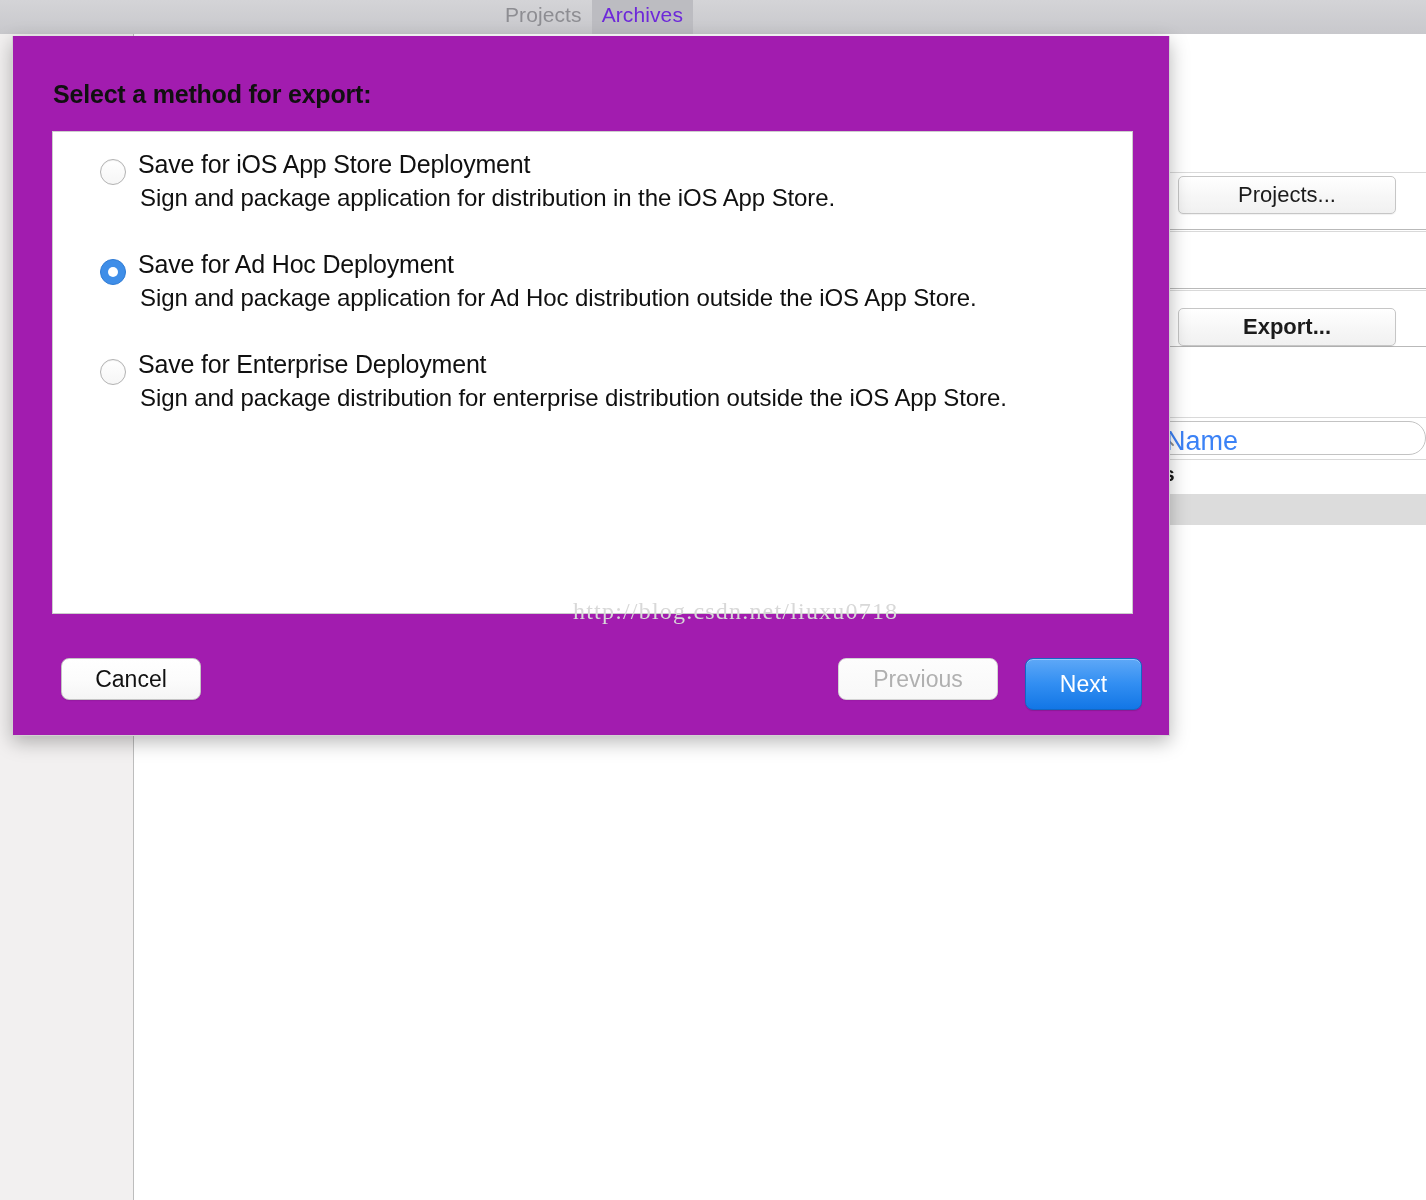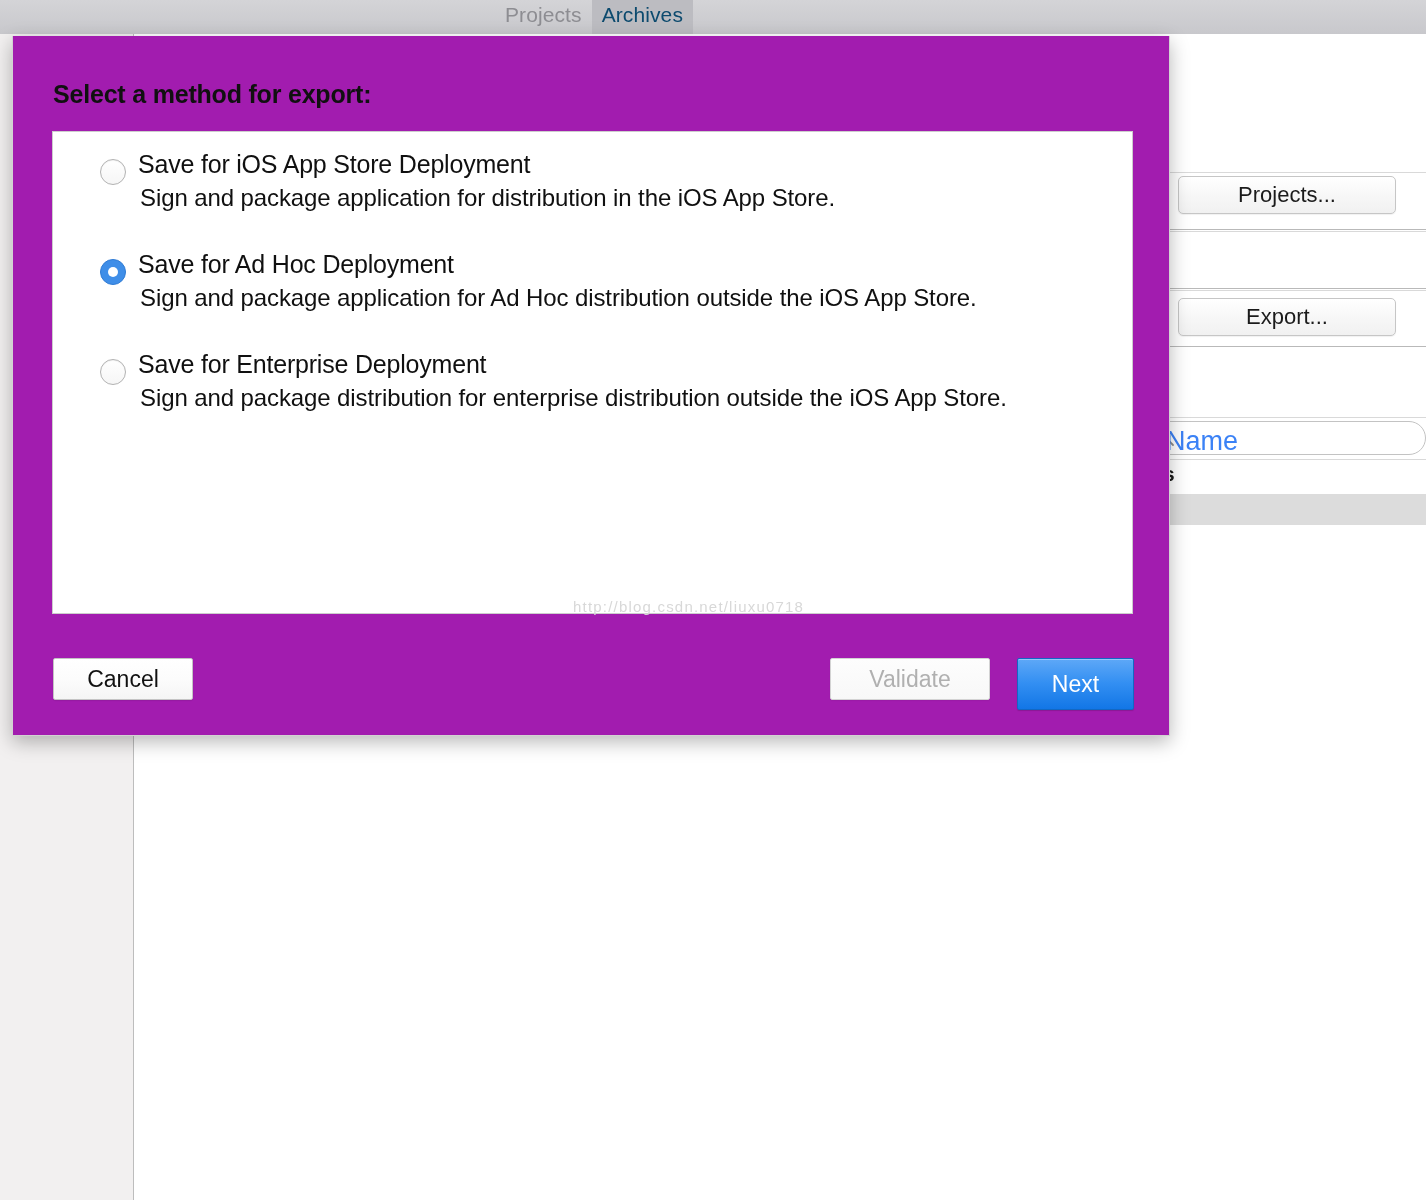--- a/index.html
+++ b/index.html
@@ -36,21 +36,21 @@
   }
   .tab {
     font-size: 21px;
     color: #8d8d92;
     padding: 2px 10px 6px 10px;
     line-height: 26px;
     letter-spacing: 0.1px;
   }
   .tab.selected {
     background: #bcbcc1;
-    color: #0c4a6e;
+    color: #6d28d9;
   }
 
   .app-sidebar {
     position: absolute;
     left: 0; top: 34px;
     width: 133px; height: 1166px;
     background: #f2f0f0;
     border-right: 1px solid #bdbdbd;
   }
   .app-content {
@@ -213,36 +213,37 @@
     font-size: 24px;
     color: #101010;
     white-space: nowrap;
     letter-spacing: -0.1px;
   }
 
   .watermark {
     position: absolute;
     left: 560px;
     top: 562px;
-    font-family: Liberation Sans, sans-serif;
-    font-size: 15px;
+    font-family: Liberation Serif, serif;
+    font-size: 24px;
     color: #d8d8d8;
     letter-spacing: 1.2px;
     white-space: nowrap;
   }
 
   
   .btn {
     position: absolute;
     box-sizing: border-box;
     display: flex;
     align-items: center;
     justify-content: center;
-    border-radius: 2px;
+    border-radius: 8px;
     font-size: 23px;
+    margin-left: 8px;
   }
   .btn-cancel {
     left: 40px;
     top: 622px;
     width: 140px;
     height: 42px;
     background: linear-gradient(to bottom, #ffffff 0%, #fcfcfc 50%, #f5f5f5 100%);
     border: 1px solid #c4c4c4;
     box-shadow: 0 1px 1px rgba(0,0,0,0.08);
     color: #111111;
@@ -286,21 +287,21 @@
   <div class="bg-rule" style="top:172px;"></div>
   <div class="bg-rule strong" style="top:229px;"></div>
   <div class="bg-rule" style="top:231px;"></div>
   <div class="bg-rule strong" style="top:288px;"></div>
   <div class="bg-rule" style="top:290px;"></div>
   <div class="bg-rule strong" style="top:346px;"></div>
   <div class="bg-rule" style="top:417px;"></div>
   <div class="bg-rule" style="top:459px;"></div>
 
   <div class="side-btn" style="top:176px;">Projects...</div>
-  <div class="side-btn" style="top:298px;">Export...</div>
+  <div class="side-btn" style="top:308px;font-weight:bold;">Export...</div>
 
   <div class="search-field"></div>
   <div class="search-icon">
     <svg width="18" height="18" viewBox="0 0 18 18">
       <circle cx="7.2" cy="7.2" r="5.2" fill="none" stroke="#8d8d8d" stroke-width="1.8"></circle>
       <line x1="11.2" y1="11.2" x2="16" y2="16" stroke="#8d8d8d" stroke-width="1.8" stroke-linecap="round"></line>
     </svg>
   </div>
   <div class="search-placeholder">Name</div>
 
@@ -327,18 +328,18 @@
 
     <div class="option option-3">
       <div class="radio"></div>
       <div class="opt-title">Save for Enterprise Deployment</div>
       <div class="opt-desc">Sign and package distribution for enterprise distribution outside the iOS App Store.</div>
     </div>
 
     <div class="watermark">http://blog.csdn.net/liuxu0718</div>
 
     <div class="btn btn-cancel">Cancel</div>
-    <div class="btn btn-previous">Validate</div>
+    <div class="btn btn-previous">Previous</div>
     <div class="btn btn-next">Next</div>
 
   </div>
 
 </div>
 
 </body></html>

